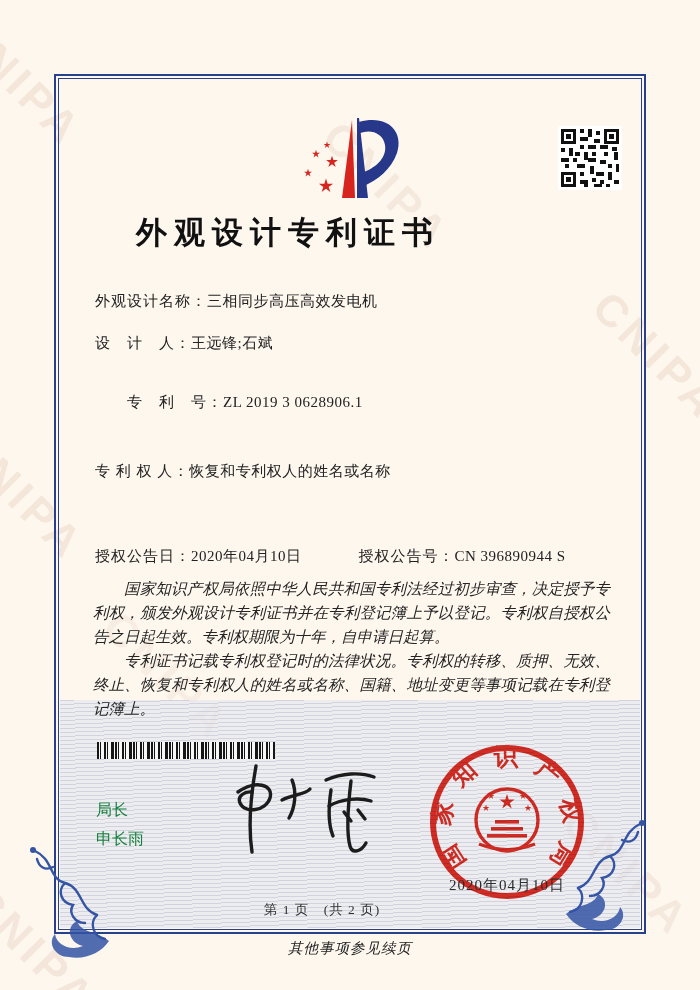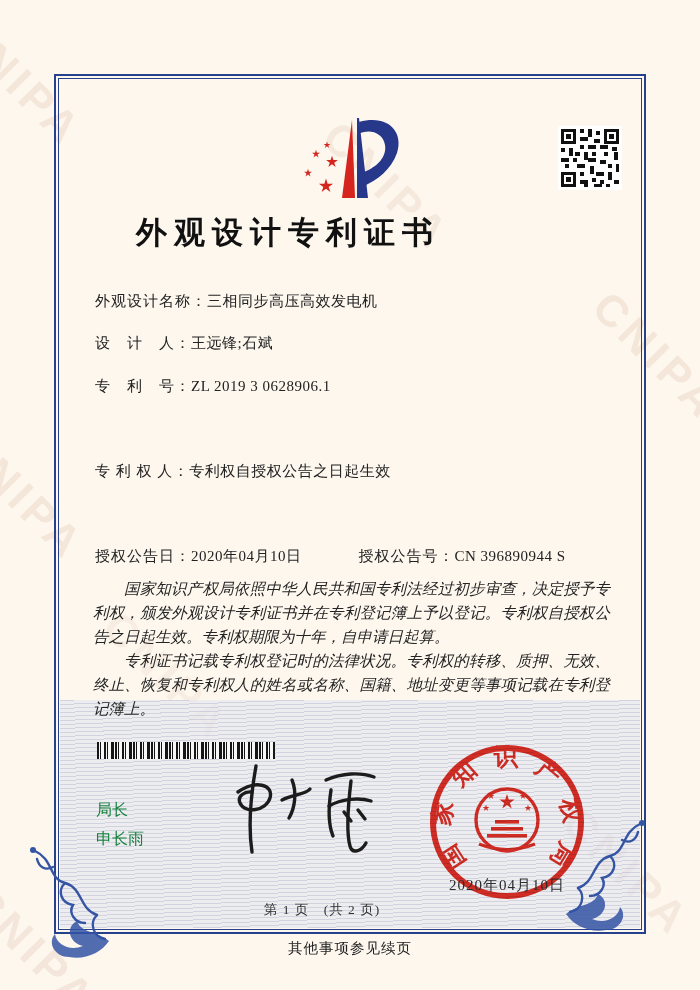--- a/index.html
+++ b/index.html
@@ -43,21 +43,21 @@
     position:absolute; left:0; top:212px; width:576px; text-align:center;
     font-size:31px; font-weight:bold; color:#111; letter-spacing:7px;
   }
 
   .field-row {
     position:absolute; left:95px; width:520px; font-size:15px; color:#222;
     white-space:nowrap;
   }
   .flabel { display:inline-block; letter-spacing:1px; }
   .fvalue { letter-spacing:.5px; }
-  .row1{ top:292px; } .row2{ top:334px; } .row3{ top:377px; }
+  .row1{ top:292px; } .row2{ top:334px; } .row3{ top:393px;margin-left:32px; }
   .row4{ top:419px; } .row5{ top:462px; } .row6{ top:504px; }
   .row7{ top:547px; }
   .second-pair { margin-left:57px; }
 
   .body-text {
     position:absolute; left:93px; top:577px; width:517px;
     font-size:15.5px; line-height:24px; color:#242424;
     font-style:italic; text-align:justify;
   }
   .body-text p { text-indent:2em; }
@@ -87,21 +87,21 @@
   .seal { position:absolute; left:425px; top:740px; opacity:.94; mix-blend-mode:multiply; }
   .flourish-r { position:absolute; left:552px; top:818px; }
   .flourish-l { position:absolute; left:28px; top:845px; transform:scaleX(-1); }
 
   .page-info {
     position:absolute; left:0; top:901px; width:644px; text-align:center;
     font-size:13.5px; color:#333; letter-spacing:1px;
   }
   .continuation {
     position:absolute; left:0; top:939px; width:700px; text-align:center;
-    font-size:14.5px; color:#222; letter-spacing:1px;
+    font-size:14.5px; color:#222; font-style:italic; letter-spacing:1px;
   }
 </style>
 </head>
 <body>
 
 <div class="page">
 
   <div class="watermark wm1">CNIPA</div>
   <div class="watermark wm2">CNIPA</div>
   <div class="watermark wm3">CNIPA</div>
@@ -185,21 +185,21 @@
   <div class="field-row row1">
     <span class="flabel">外观设计名称：</span><span class="fvalue">三相同步高压高效发电机</span>
   </div>
   <div class="field-row row2">
     <span class="flabel">设　计　人：</span><span class="fvalue">王远锋;石斌</span>
   </div>
   <div class="field-row row3">
     <span class="flabel">专　利　号：</span><span class="fvalue">ZL 2019 3 0628906.1</span>
   </div>
   <div class="field-row row5">
-    <span class="flabel">专 利 权 人：</span><span class="fvalue">专利权自授权公告之日起生效</span>
+    <span class="flabel">专 利 权 人：</span><span class="fvalue">恢复和专利权人的姓名或名称</span>
   </div>
   <div class="field-row row7">
     <span class="flabel">授权公告日：</span><span class="fvalue">2020年04月10日</span><span class="flabel second-pair">授权公告号：</span><span class="fvalue">CN 396890944 S</span>
   </div>
 
   <div class="body-text">
     <p>国家知识产权局依照中华人民共和国专利法经过初步审查，决定授予专利权，颁发外观设计专利证书并在专利登记簿上予以登记。专利权自授权公告之日起生效。专利权期限为十年，自申请日起算。</p>
     <p>专利证书记载专利权登记时的法律状况。专利权的转移、质押、无效、终止、恢复和专利权人的姓名或名称、国籍、地址变更等事项记载在专利登记簿上。</p>
   </div>
 

